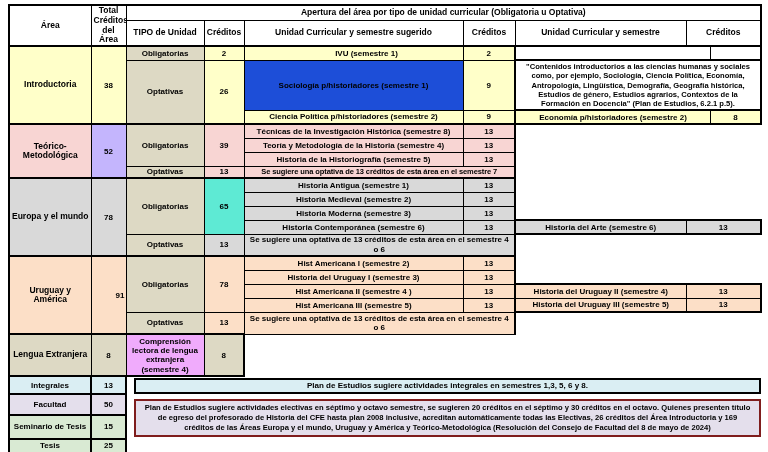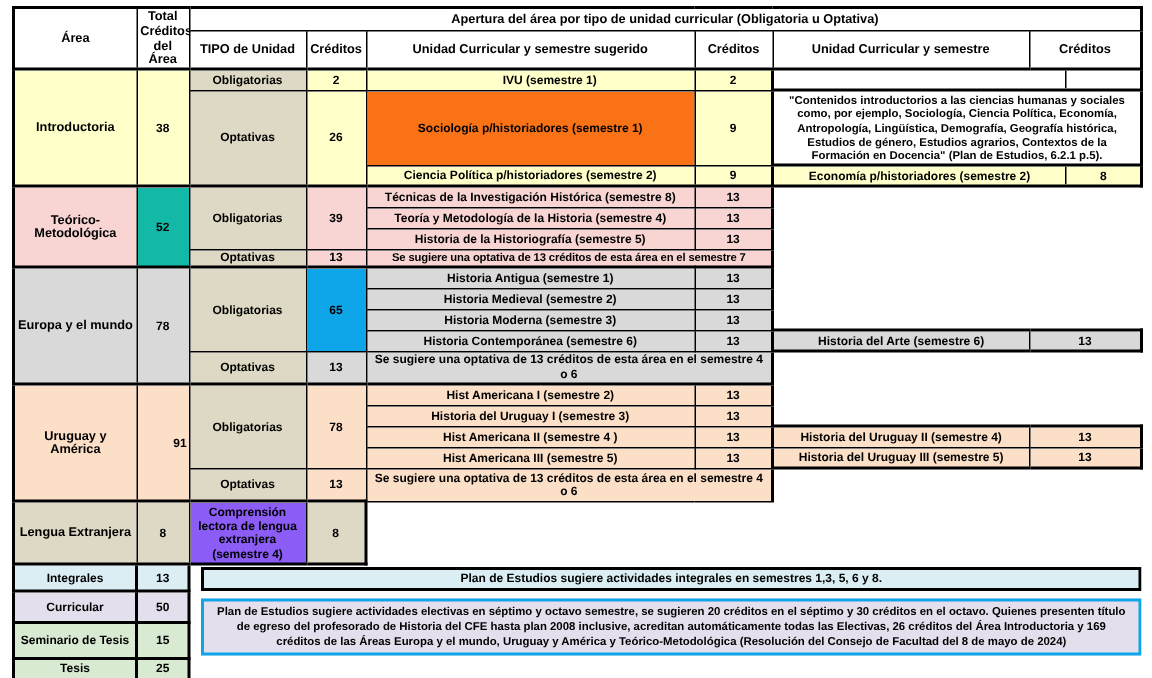--- a/index.html
+++ b/index.html
@@ -21,21 +21,21 @@
   .h12{height:12px}.h14{height:14px}.h17{height:17px}.h18{height:18px}
   .h21{height:21px}.h22{height:22px}.h24{height:24px}.h42{height:42px}
   .h50{height:50px}
   .note{font-size:7.6px;line-height:1.22;padding:1px 3px;}
   .fit{font-size:7.5px;letter-spacing:-0.1px;white-space:nowrap;}
   .wrap2{font-size:8px;line-height:1.2;}
   .split{display:flex;height:100%;min-height:11px;align-items:stretch;}
   .split .txt{flex:1;display:flex;align-items:center;justify-content:center;}
   .split .val{width:49px;border-left:1px solid #000;display:flex;align-items:center;justify-content:center;}
   .strip{margin-left:7px;height:12px;border:2px solid #000;display:flex;align-items:center;justify-content:center;font-size:8px;}
-  .block{margin:5px 0 2px 7px;border:2px solid #0ea5e9;padding:2px 6px;text-align:center;font-size:7.6px;line-height:1.3;display:flex;align-items:center;justify-content:center;}
+  .block{margin:5px 0 2px 7px;border:2px solid #7f1d1d;padding:2px 6px;text-align:center;font-size:7.6px;line-height:1.3;display:flex;align-items:center;justify-content:center;}
 </style>
 </head>
 <body>
 
 <table>
   <colgroup>
     <col style="width:82px">
       <col style="width:35px">
       <col style="width:78px">
       <col style="width:40px">
@@ -70,38 +70,38 @@
     <td class="p0 br2" colspan="2">
       <div class="split">
             <span class="txt"></span>
             <span class="val"></span>
           </div>
     </td>
   </tr>
   <tr class="h50">
     <td rowspan="2" style="background-color: rgb(221, 217, 196);">Optativas</td>
     <td rowspan="2" style="background-color: rgb(255, 255, 201);">26</td>
-    <td style="background-color: #f97316;">Sociología p/historiadores (semestre 1)</td>
+    <td style="background-color: #1d4ed8;">Sociología p/historiadores (semestre 1)</td>
     <td class="br2" style="background-color: rgb(255, 255, 201);">9</td>
     <td class="note bt2 bb2 br2 bl2" colspan="2">"Contenidos introductorios a las ciencias humanas y sociales como, por ejemplo, Sociología, Ciencia Política, Economía, Antropología, Lingüística, Demografía, Geografía histórica, Estudios de género, Estudios agrarios, Contextos de la Formación en Docencia" (Plan de Estudios, 6.2.1 p.5).</td>
   </tr>
   <tr class="h12">
     <td style="background-color: rgb(255, 255, 201);">Ciencia Política p/historiadores (semestre 2)</td>
     <td class="br2" style="background-color: rgb(255, 255, 201);">9</td>
     <td class="p0 bt2 bb2 br2" colspan="2" style="background-color: rgb(255, 255, 201);">
       <div class="split">
         <span class="txt">Economía p/historiadores (semestre 2)</span>
         <span class="val">8</span>
       </div>
     </td>
   </tr>
 
   <tr class="h14">
     <td class="bl2 bt2 hdr" rowspan="4" style="background-color: rgb(248, 213, 211);">Teórico-Metodológica</td>
-    <td class="bt2" rowspan="4" style="background-color: #14b8a6;">52</td>
+    <td class="bt2" rowspan="4" style="background-color: #c4b5fd;">52</td>
     <td class="bt2" rowspan="3" style="background-color: rgb(221, 217, 196);">Obligatorias</td>
     <td class="bt2" rowspan="3" style="background-color: rgb(248, 213, 211);">39</td>
     <td class="bt2" style="background-color: rgb(248, 213, 211);">Técnicas de la Investigación Histórica (semestre 8)</td>
     <td class="bt2 br2" style="background-color: rgb(248, 213, 211);">13</td>
     <td class="void" colspan="2"></td>
   </tr>
   <tr class="h14">
     <td style="background-color: rgb(248, 213, 211);">Teoría y Metodología de la Historia (semestre 4)</td>
     <td class="br2" style="background-color: rgb(248, 213, 211);">13</td>
     <td class="void" colspan="2"></td>
@@ -115,21 +115,21 @@
     <td style="background-color: rgb(221, 217, 196);">Optativas</td>
     <td style="background-color: rgb(248, 213, 211);">13</td>
     <td class="fit br2 bb2" colspan="2" style="background-color: rgb(248, 213, 211);">Se sugiere una optativa de 13 créditos de esta área en el semestre 7</td>
     <td class="void" colspan="2"></td>
   </tr>
 
   <tr class="h14">
     <td class="bl2 bt2 hdr" rowspan="5" style="background-color: rgb(217, 217, 217);">Europa y el mundo</td>
     <td class="bt2" rowspan="5" style="background-color: rgb(217, 217, 217);">78</td>
     <td class="bt2" rowspan="4" style="background-color: rgb(221, 217, 196);">Obligatorias</td>
-    <td class="bt2" rowspan="4" style="background-color: #0ea5e9;">65</td>
+    <td class="bt2" rowspan="4" style="background-color: #5eead4;">65</td>
     <td class="bt2" style="background-color: rgb(217, 217, 217);">Historia Antigua (semestre 1)</td>
     <td class="bt2 br2" style="background-color: rgb(217, 217, 217);">13</td>
     <td class="void" colspan="2"></td>
   </tr>
   <tr class="h14">
     <td style="background-color: rgb(217, 217, 217);">Historia Medieval (semestre 2)</td>
     <td class="br2" style="background-color: rgb(217, 217, 217);">13</td>
     <td class="void" colspan="2"></td>
   </tr>
   <tr class="h14">
@@ -179,34 +179,34 @@
   <tr class="h22">
     <td style="background-color: rgb(221, 217, 196);">Optativas</td>
     <td style="background-color: rgb(252, 223, 199);">13</td>
     <td class="wrap2 br2" colspan="2" style="background-color: rgb(252, 223, 199);">Se sugiere una optativa de 13 créditos de esta área en el semestre 4 o 6</td>
     <td class="void" colspan="2"></td>
   </tr>
 
   <tr class="h42">
     <td class="bl2 bt2 bb2 hdr" style="background-color: rgb(221, 217, 196);">Lengua Extranjera</td>
     <td class="bt2 bb2" style="background-color: rgb(221, 217, 196);">8</td>
-    <td class="bt2 bb2" style="background-color: #8b5cf6;">Comprensión lectora de lengua extranjera (semestre 4)</td>
+    <td class="bt2 bb2" style="background-color: #f0abfc;">Comprensión lectora de lengua extranjera (semestre 4)</td>
     <td class="bt2 bb2 br2" style="background-color: rgb(221, 217, 196);">8</td>
     <td class="void" colspan="4"></td>
   </tr>
 
   <tr class="h17">
     <td class="bl2 bt2 bb2 br2" style="background-color: rgb(218, 238, 243);">Integrales</td>
     <td class="bt2 bb2 br2" style="background-color: rgb(218, 238, 243);">13</td>
     <td class="void p0" colspan="6">
       <div class="strip" style="background-color: rgb(218, 238, 243);">Plan de Estudios sugiere actividades integrales en semestres 1,3, 5, 6 y 8.</div>
     </td>
   </tr>
   <tr class="h18">
-    <td class="bl2 bt2 bb2 br2" style="background-color: rgb(228, 223, 236);">Curricular</td>
+    <td class="bl2 bt2 bb2 br2" style="background-color: rgb(228, 223, 236);">Facultad</td>
     <td class="bt2 bb2 br2" style="background-color: rgb(228, 223, 236);">50</td>
     <td class="void p0" colspan="6" rowspan="2" style="vertical-align:top;">
       <div class="block" style="background-color: rgb(228, 223, 236);">Plan de Estudios sugiere actividades electivas en séptimo y octavo semestre, se sugieren 20 créditos en el séptimo y 30 créditos en el octavo. Quienes presenten título de egreso del profesorado de Historia del CFE hasta plan 2008 inclusive, acreditan automáticamente todas las Electivas, 26 créditos del Área Introductoria y 169 créditos de las Áreas Europa y el mundo, Uruguay y América y Teórico-Metodológica (Resolución del Consejo de Facultad del 8 de mayo de 2024)</div>
     </td>
   </tr>
   <tr class="h21">
     <td class="bl2 bt2 bb2 br2" style="background-color: rgb(217, 234, 211);">Seminario de Tesis</td>
     <td class="bt2 bb2 br2" style="background-color: rgb(217, 234, 211);">15</td>
   </tr>
   <tr class="h14">

